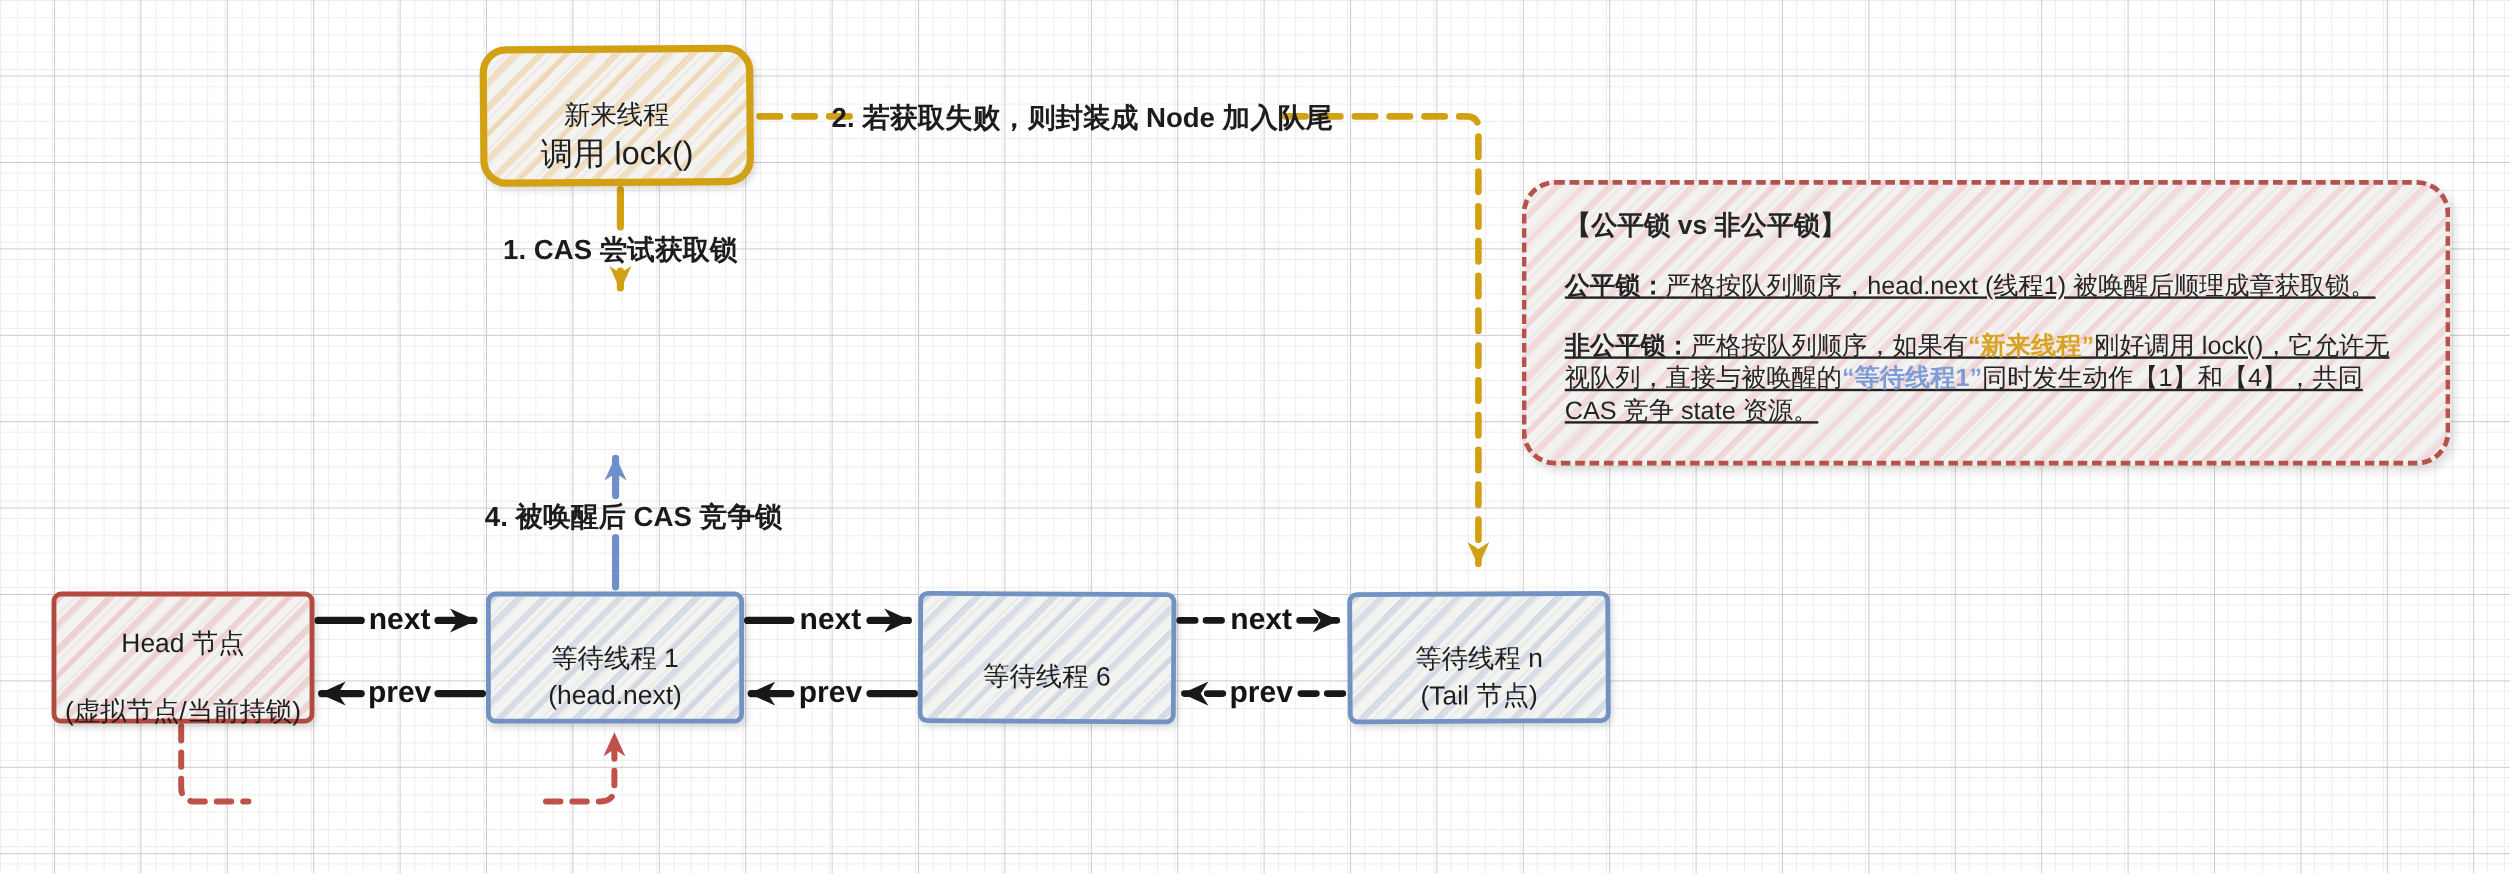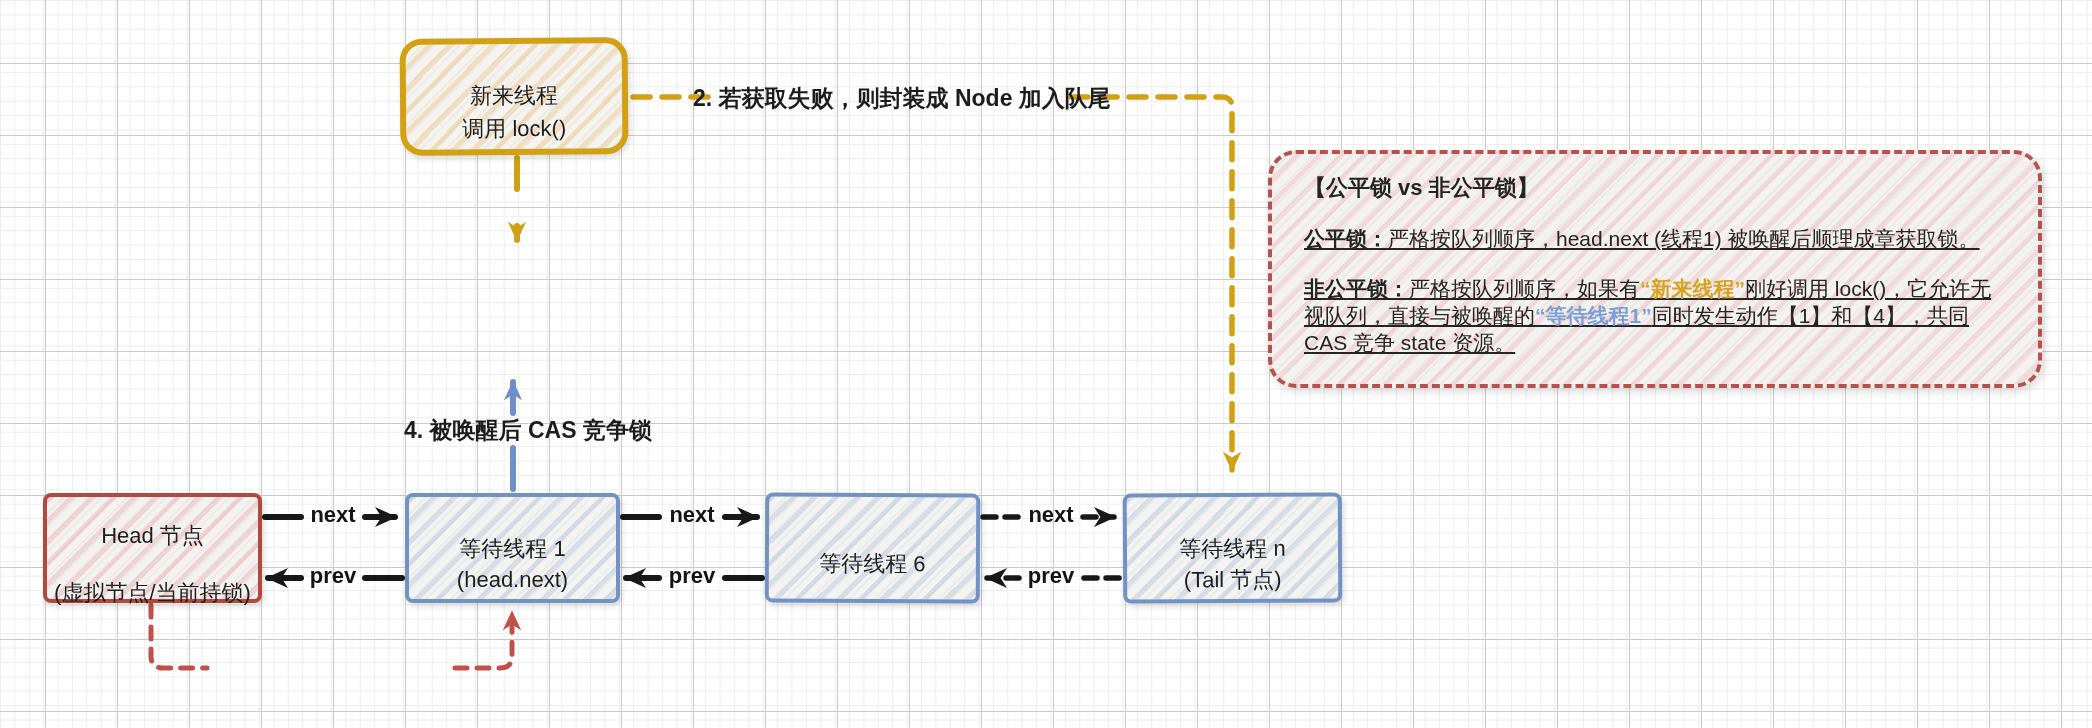--- a/index.html
+++ b/index.html
@@ -22,21 +22,21 @@
       linear-gradient(90deg, #ededec 1px, transparent 1px);
     background-size:72px 72px,72px 72px,14.4px 14.4px,14.4px 14.4px;
     background-position:45px 63px,45px 63px,0 0,0 0;
   }
   .box{
     position:absolute; display:flex; flex-direction:column;
     align-items:center; justify-content:center; text-align:center;
     box-shadow:2px 3px 6px rgba(0,0,0,0.14);
   }
   .box .l1{font-size:22px; line-height:33px;margin-top:31px;}
-  .box .l2{font-size:22px; line-height:33px;}
+  .box .l2{font-size:27px; line-height:33px;}
   .box-gold{
     left:400px; top:38px; width:228px; height:117px;
     border:6px solid var(--gold,#D2A013); border-radius:22px;
     background:
       repeating-linear-gradient(135deg, rgba(233,162,55,0.26) 0 5px, rgba(0,0,0,0) 5px 15px),
       repeating-linear-gradient(135deg, rgba(140,140,140,0.08) 2px 4px, rgba(0,0,0,0) 4px 11px),
       #f4f3f0;
     transform:rotate(-0.4deg);
   }
   .box-green{
@@ -91,21 +91,21 @@
   .lbl{
     position:absolute; text-align:center; font-weight:700;
     font-size:23px; color:#1c1c1c; white-space:nowrap;
   }
   #lbl-step1{left:352px; top:193px; width:330px;}
   #lbl-step2{left:693px; top:83px;  width:400px;}
   #lbl-step4{left:358px; top:415px; width:340px;}
   #lbl-step3{left:192px; top:658px; width:280px; font-size:22px; color:var(--red-accent,#C9504A);}
   .linklbl{
     position:absolute; width:80px; text-align:center;
-    font-weight:700; font-size:22px; color:#141414; white-space:nowrap;
+    font-weight:700; font-size:25px; color:#141414; white-space:nowrap;
   }
   svg.connectors{position:absolute; left:0; top:0;}
 </style>
 </head>
 <body>
 
 <div class="stage">
 
   <svg class="connectors" width="2092" height="728" viewBox="0 0 2092 728">
     <defs>
@@ -170,20 +170,21 @@
       <path d="M1019 578 H987" marker-end="url(#ah-black)"></path>
     </g>
   </svg>
 
   <div class="box box-gold" id="new-thread-box">
     <div class="l1">新来线程</div>
     <div class="l2">调用 lock()</div>
   </div>
 
 
+  <div class="lbl" id="lbl-step1">1. CAS 尝试获取锁</div>
   <div class="lbl" id="lbl-step2">2. 若获取失败，则封装成 Node 加入队尾</div>
   <div class="lbl" id="lbl-step4">4. 被唤醒后 CAS 竞争锁</div>
 
   <div class="box qbox qbox-red" id="head-box">
     <div class="l1">Head 节点</div>
     <div class="l2">(虚拟节点/当前持锁)</div>
   </div>
   <div class="box qbox qbox-blue" id="t1-box">
     <div class="l1">等待线程 1</div>
     <div class="l2">(head.next)</div>

